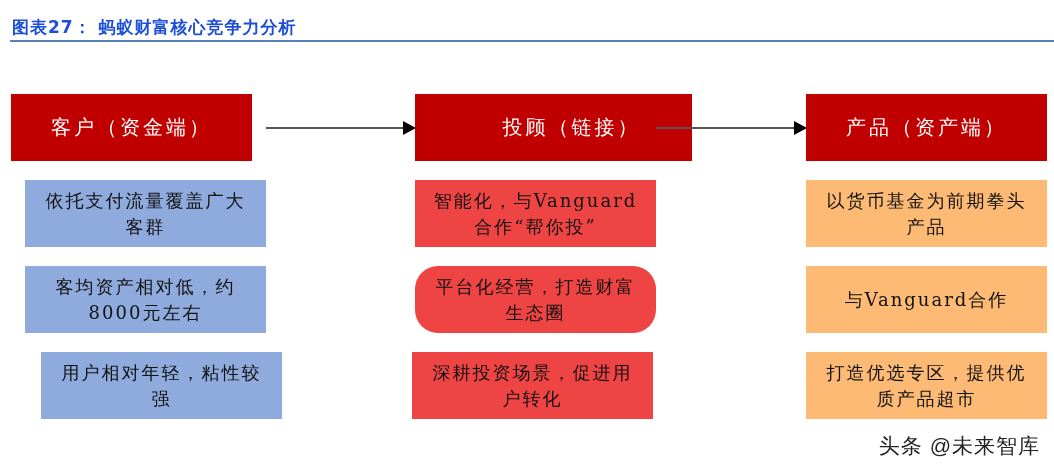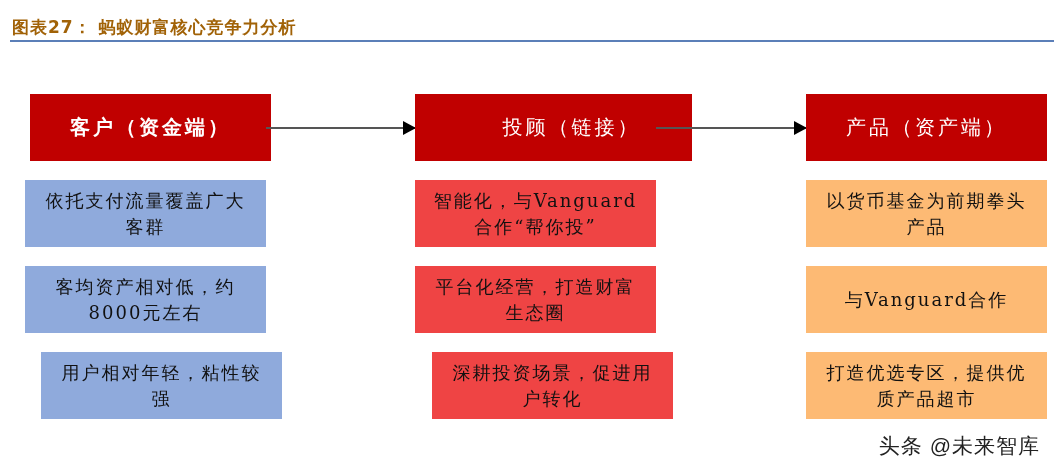--- a/index.html
+++ b/index.html
@@ -5,21 +5,21 @@
     html, body { margin: 0; padding: 0; }
     body {
       width: 1054px; height: 470px; background: #ffffff; position: relative; overflow: hidden;
       font-family: "DejaVu Serif", "Liberation Serif", serif;
     }
     .title-bar {
       position: absolute; left: 10px; top: 12px; width: 1044px; height: 28px;
       border-bottom: 2px solid #5b7fb8;
     }
     .title-text {
-      position: absolute; left: 2px; top: 4px; font-size: 17px; font-weight: bold; color: #a16207;
+      position: absolute; left: 2px; top: 4px; font-size: 17px; font-weight: bold; color: #1d4ed8;
       font-family: "DejaVu Sans", "Liberation Sans", sans-serif; letter-spacing: 1px;
     }
     .header-box {
       position: absolute; top: 94px; height: 67px; width: 241px; background: #c00000;
       color: #ffffff; font-size: 20px; display: flex; align-items: center; justify-content: center;
       letter-spacing: 3px;
     }
     .card {
       position: absolute; width: 241px; height: 67px;
       display: flex; align-items: center; justify-content: center; text-align: center;
@@ -42,35 +42,35 @@
     }
   </style>
 </head>
 <body>
 
 <div class="title-bar">
   <span class="title-text">图表27：  蚂蚁财富核心竞争力分析</span>
 </div>
 
 <div class="col-blue">
-  <div class="header-box" style="left:30px;font-weight:bold;">客户（资金端）</div>
+  <div class="header-box" style="left:11px;">客户（资金端）</div>
   <div class="card" style="left:25px; top:180px;">依托支付流量覆盖广大客群</div>
   <div class="card" style="left:25px; top:266px;">客均资产相对低，约8000元左右</div>
   <div class="card" style="left:41px; top:352px;">用户相对年轻，粘性较强</div>
 </div>
 
 <div class="arrow" style="left:266px; width:149px;">
   <span class="arrow-head"></span>
 </div>
 
 <div class="col-peach">
   <div class="header-box" style="left:415px;padding-left:36px;">投顾（链接）</div>
   <div class="card" style="left:415px; top:180px;">智能化，与Vanguard合作“帮你投”</div>
-  <div class="card" style="left:415px; top:266px;">平台化经营，打造财富生态圈</div>
-  <div class="card" style="left:432px; top:352px;">深耕投资场景，促进用户转化</div>
+  <div class="card" style="left:415px; top:266px;border-radius:23px;">平台化经营，打造财富生态圈</div>
+  <div class="card" style="left:412px; top:352px;">深耕投资场景，促进用户转化</div>
 </div>
 
 <div class="arrow" style="left:656px; width:150px;">
   <span class="arrow-head"></span>
 </div>
 
 <div class="col-cream">
   <div class="header-box" style="left:806px;">产品（资产端）</div>
   <div class="card" style="left:806px; top:180px;">以货币基金为前期拳头产品</div>
   <div class="card" style="left:806px; top:266px;">与Vanguard合作</div>

